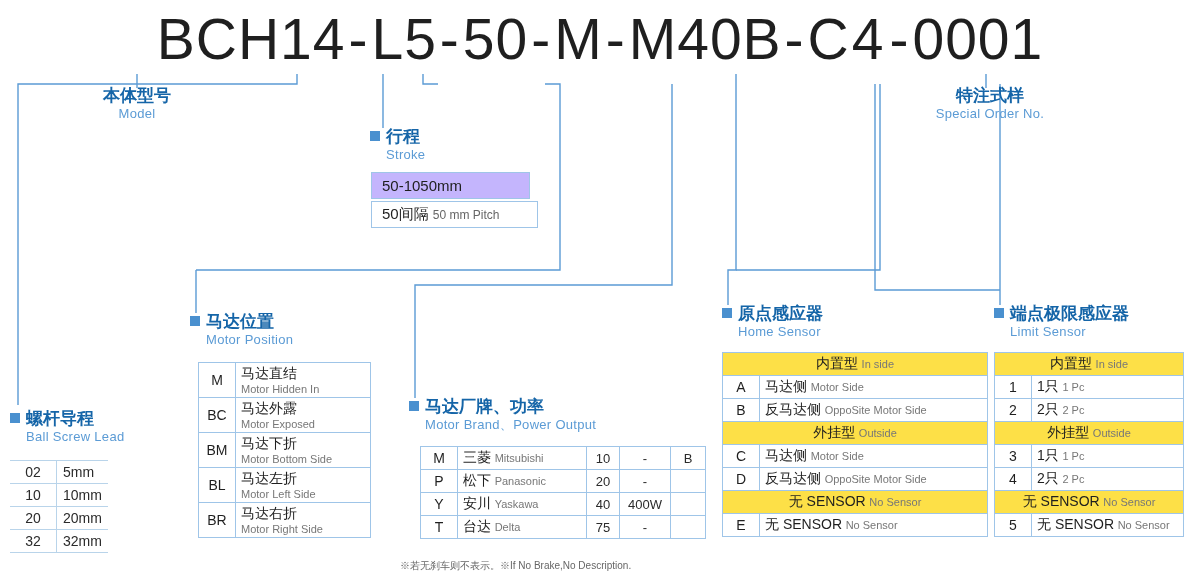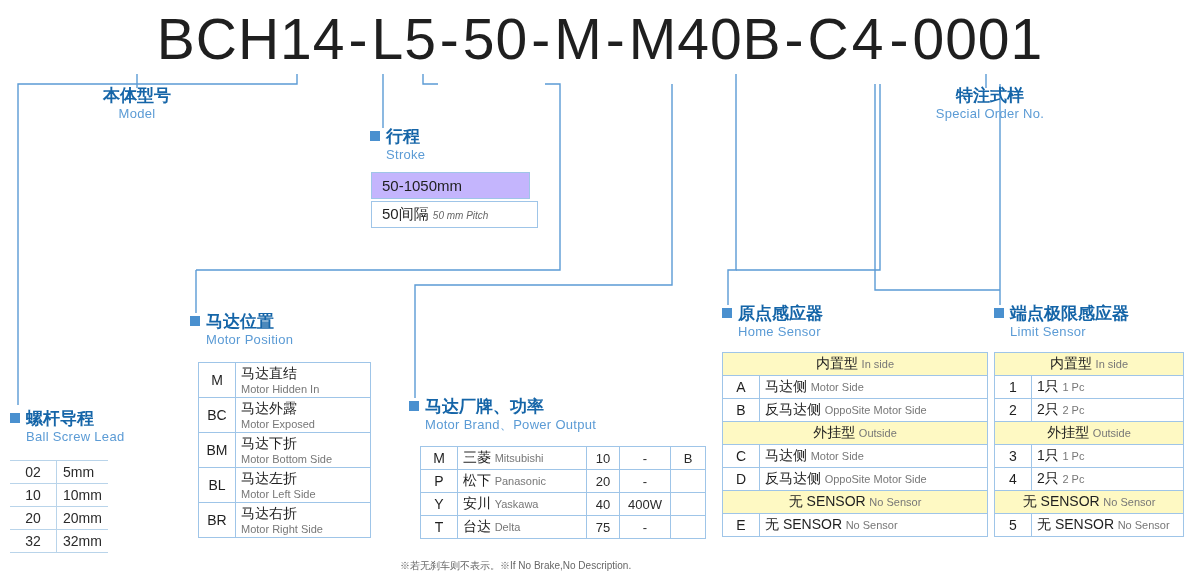--- a/index.html
+++ b/index.html
@@ -71,24 +71,24 @@
 
   
   .strokebox{
     position:absolute;border:1px solid #9fc5e8;background:#c4b5fd;
     font-size:15px;color:#1f1f1f;padding:4px 10px;white-space:nowrap;
   }
   .strokebox2{
     position:absolute;border:1px solid #9fc5e8;background:#ffffff;
     font-size:15px;color:#1f1f1f;padding:3px 10px;white-space:nowrap;
   }
-  .strokebox2 .small{font-size:10px;color:#666;font-style:italic;}
-
-  
-  .band td{background:#fef9c3;}
+  .strokebox2 .small{font-size:12px;color:#666;}
+
+  
+  .band td{background:#fde047;}
   .bandc{background:#eaf3fb;text-align:center;}
   .ctr{text-align:center;}
 </style>
 </head>
 <body>
 
 <div class="canvas">
 
   <div class="partnum">
     <span>BCH14</span><span class="pn-sep">-</span><span>L5</span><span class="pn-sep">-</span><span>50</span><span class="pn-sep">-</span><span>M</span><span class="pn-sep">-</span><span>M40B</span><span class="pn-sep">-</span><span>C</span><span style="padding:0 2px">4</span><span class="pn-sep">-</span><span>0001</span>

